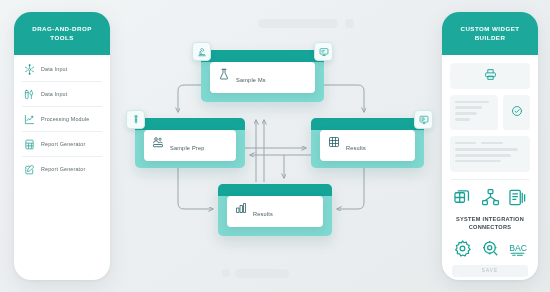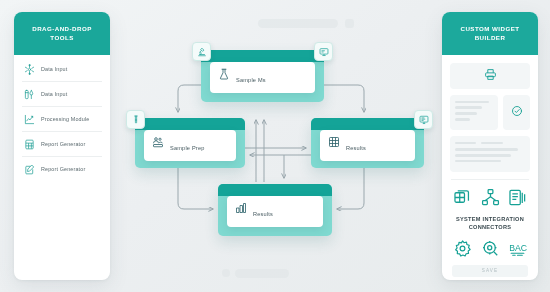--- a/index.html
+++ b/index.html
@@ -14,21 +14,21 @@
   }
   
   .ghost{position:absolute;background:#dfe4e6;opacity:.55;border-radius:6px;}
   .ghost.top-bar{left:258px;top:19px;width:80px;height:9px;}
   .ghost.top-dot{left:345px;top:19px;width:9px;height:9px;border-radius:3px;}
   .ghost.bot-bar{left:235px;top:269px;width:54px;height:9px;}
   .ghost.bot-dot{left:222px;top:269px;width:8px;height:8px;border-radius:50%;}
 
   
   .panel{
-    position:absolute;background:#ffffff;border-radius:8px;
+    position:absolute;background:#ffffff;border-radius:17px;
     box-shadow:0 6px 20px rgba(60,80,90,.10), 0 1px 3px rgba(60,80,90,.07);
     overflow:hidden;
   }
   .panel-left{left:14px;top:12px;width:96px;height:268px;}
   .panel-right{left:442px;top:12px;width:96px;height:268px;}
   .panel-head{
     background:#1aa79a;color:#fff;text-align:center;
     font-size:6.2px;font-weight:bold;letter-spacing:.45px;line-height:1.5;
     padding:12px 6px 12px;
   }

